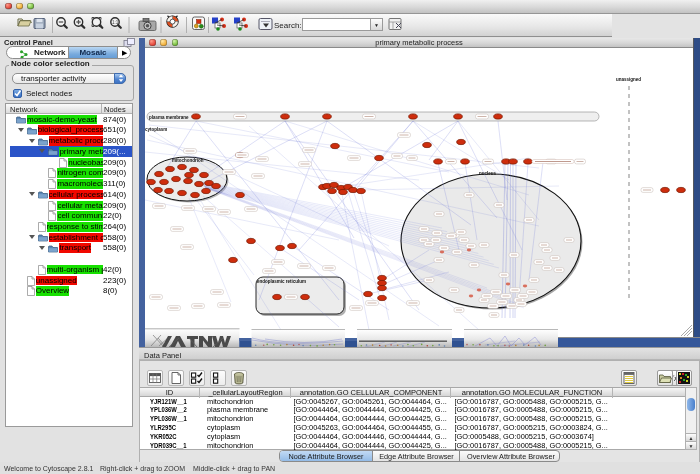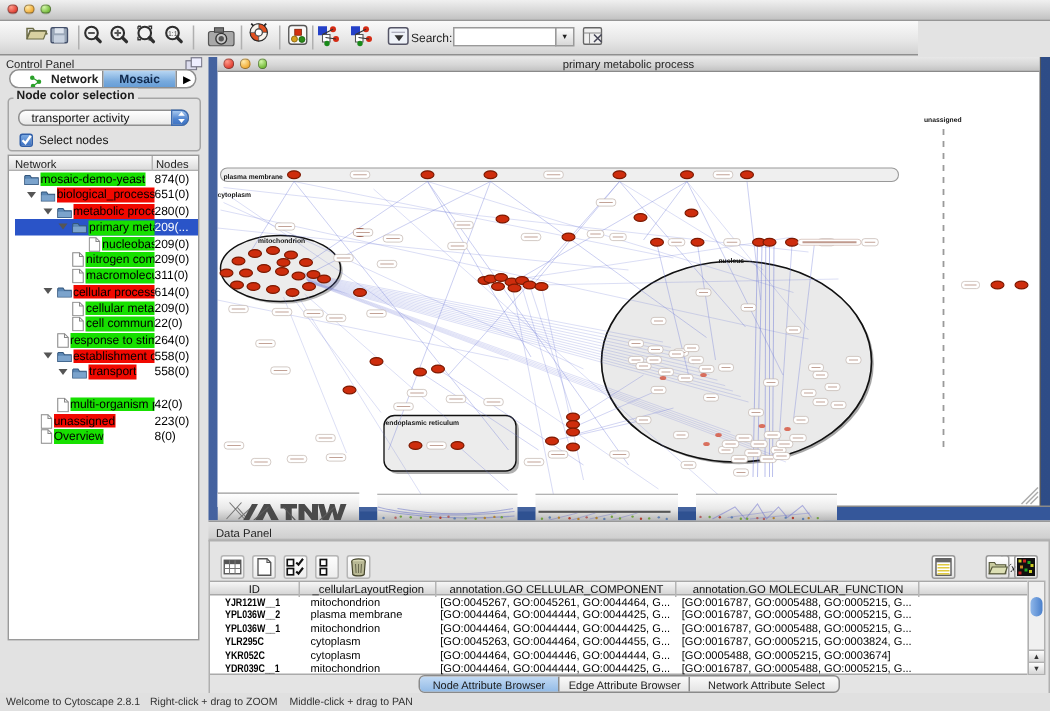--- a/index.html
+++ b/index.html
@@ -132,21 +132,21 @@
 <line x1="161" y1="3" x2="161" y2="19" stroke="#b0b0b0" stroke-width="1"></line>
 <line x1="186.5" y1="3" x2="186.5" y2="19" stroke="#b0b0b0" stroke-width="1"></line>
 <line x1="208.5" y1="3" x2="208.5" y2="19" stroke="#b0b0b0" stroke-width="1"></line>
       </svg>
     <span id="searchlbl">Search:</span>
     <span id="searchbox"></span>
     <span id="searchdrop">▼</span>
   </div>
   <div id="leftcol">
     <div id="cp-head">
-        <span style="position:absolute;left:4px;top:0px;">Control Panel</span>
+        <span style="position:absolute;left:4px;top:0px;font-weight:bold;">Control Panel</span>
         <svg style="position:absolute;left:123px;top:0px;" width="12" height="9" viewBox="0 0 12 9">
           <rect x="1" y="2.5" width="7" height="6" fill="#dde" stroke="#778" stroke-width="0.8"></rect>
           <rect x="4.5" y="0.5" width="7" height="6" fill="#eef" stroke="#778" stroke-width="0.8"></rect>
         </svg>
       </div>
     <div id="tabs">
       <svg style="position:absolute;left:12px;top:2.5px;" width="10" height="9" viewBox="0 0 10 9">
           <circle cx="2.5" cy="1.8" r="1.5" fill="#2aa02a"></circle>
           <circle cx="7" cy="4.5" r="1.5" fill="#2aa02a"></circle>
           <circle cx="3" cy="7.3" r="1.5" fill="#2aa02a"></circle>
@@ -1018,21 +1018,21 @@
           </div>
       </div>
       <div id="vscroll">
           <div id="vthumb"></div>
  <div style="position:absolute;left:0px;top:45px;width:10px;height:8px;background:linear-gradient(#fdfdfd,#d8d8d8);border-top:1px solid #b0b0b0;font-size:5px;line-height:8px;text-align:center;color:#333;">▲</div>
  <div style="position:absolute;left:0px;top:53px;width:10px;height:8px;background:linear-gradient(#fdfdfd,#d8d8d8);border-top:1px solid #b0b0b0;font-size:5px;line-height:8px;text-align:center;color:#333;">▼</div>
 </div>
       <div id="btabbar">
         <div class="bseg" style="left:0;width:93px;background:linear-gradient(#c2daf4,#8ab5e4);border-right:1px solid #8a8a8a;">Node Attribute Browser</div>
         <div class="bseg" style="left:94px;width:86px;border-right:1px solid #8a8a8a;">Edge Attribute Browser</div>
-        <div class="bseg" style="left:181px;width:100px;">Network Attribute Select</div>
+        <div class="bseg" style="left:181px;width:100px;">Overview Attribute Browser</div>
       </div>
     </div>
   </div>
   <div id="statusbar">
     <span style="position:absolute;left:4px;top:3px;">Welcome to Cytoscape 2.8.1</span>
     <span style="position:absolute;left:100px;top:3px;">Right-click + drag to ZOOM</span>
     <span style="position:absolute;left:193px;top:3px;">Middle-click + drag to PAN</span>
   </div>
 </div>
 

